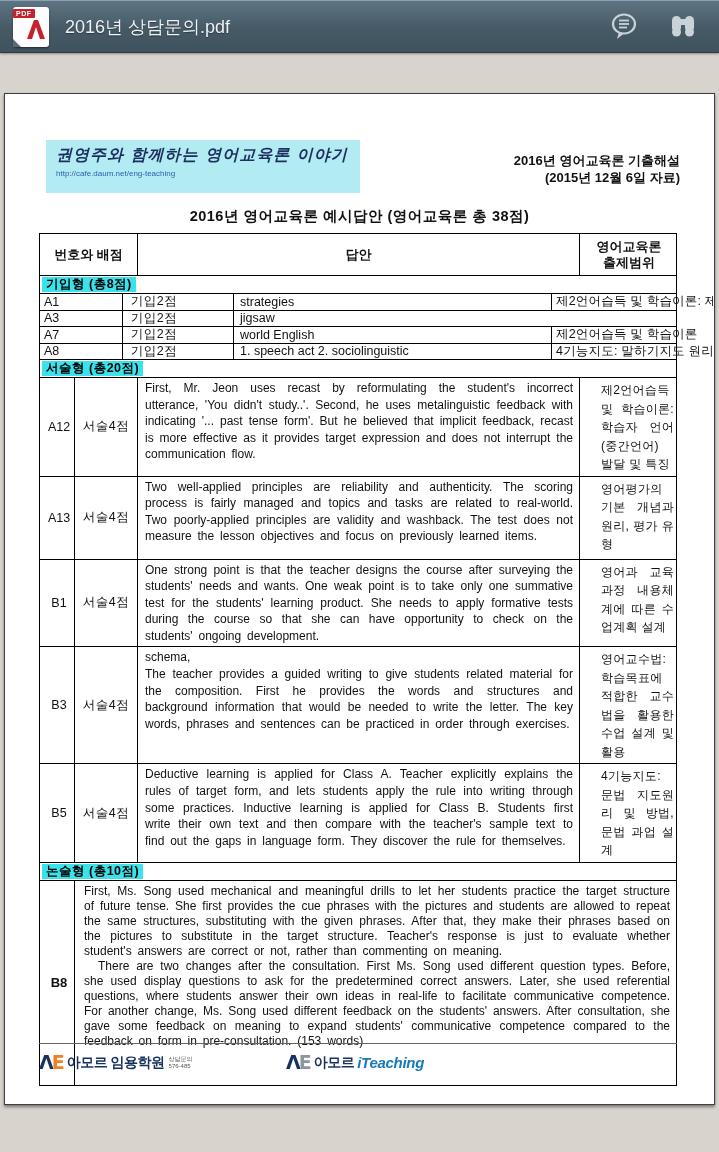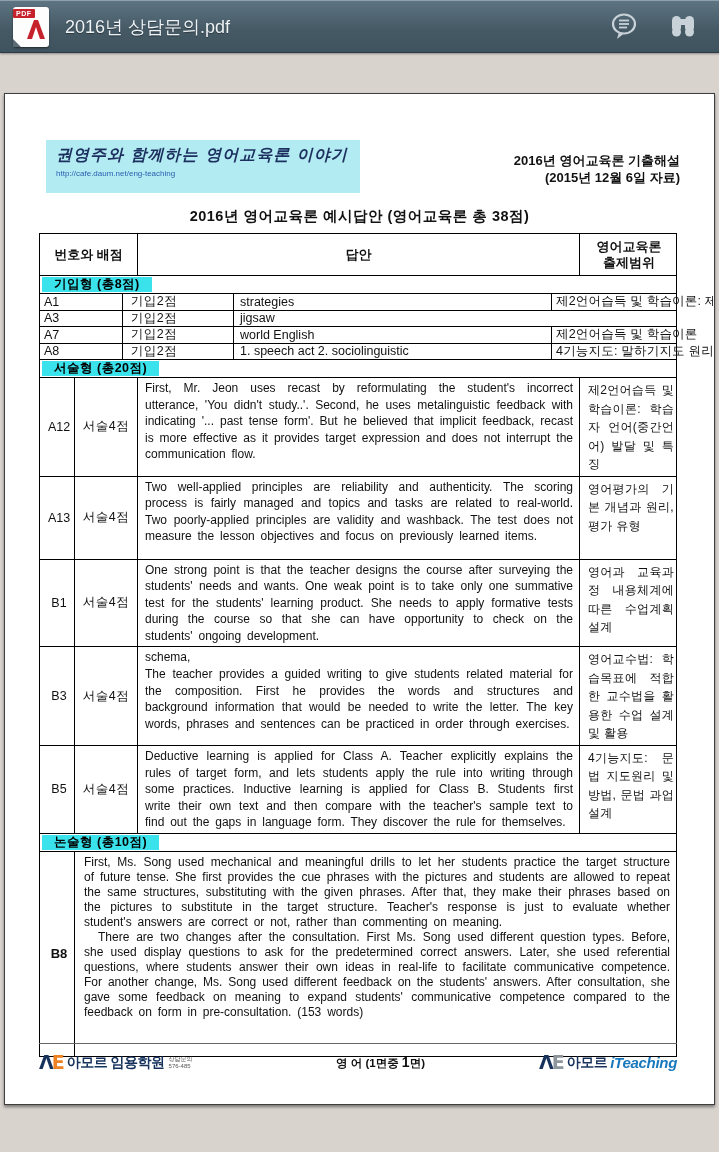--- a/index.html
+++ b/index.html
@@ -71,36 +71,36 @@
   .w-score { width:63px; flex:0 0 63px; }
   .w-num { width:97px; flex:0 0 97px; }
   .w-ans { width:442px; flex:0 0 442px; }
   .w-scope { width:99px; flex:0 0 99px; }
   .w-ansfill { width:270px; flex:0 0 270px; }
   .w-scopefill { width:271px; flex:0 0 271px; }
   .w-long { width:604px; flex:0 0 604px; }
 
   .srow { height:18px; padding:1px 2px; }
   .s-label { display:inline-block; background:#3ae3ec; color:#000;
-    font-size:12.5px; font-weight:bold; padding:0 12px; line-height:15px; letter-spacing:.5px; }
+    font-size:12.5px; font-weight:bold; padding:0 4px; line-height:15px; letter-spacing:.5px; }
 
   .frow { height:16.5px; font-size:12.5px; color:#111;gap:48px; }
   .frow .tcell { display:flex; align-items:center; }
   .cell-id { justify-content:flex-start; padding-left:4px; }
   .cell-score { justify-content:center; letter-spacing:.5px; }
   .cell-ansfill { padding-left:6px; }
   .cell-scopefill { padding-left:4px; letter-spacing:.2px; white-space:nowrap; overflow:hidden;text-align:right; }
 
   .erow .cell-id, .erow .cell-score {
     display:flex; align-items:center; justify-content:center; font-size:12.5px; color:#111;
   }
   .cell-ans { padding:2px 6px 2px 7px; }
   .eng { font-size:12px; line-height:16.6px; color:#111; text-align:justify;
     word-spacing:2.5px; }
-  .cell-scope { padding:3px 4px 2px 8px; }
+  .cell-scope { padding:3px 4px 2px 21px; }
   .kor-scope { font-size:12px; line-height:18.5px; color:#111; text-align:justify;
     letter-spacing:.3px; }
   .h-a12 { min-height:91px; } .h-a13 { min-height:83px; } .h-b1 { min-height:86px; }
   .h-b3 { min-height:87px; } .h-b5 { min-height:87px; }
 
   .longrow { min-height:205px; }
   .longrow .cell-id { display:flex; align-items:center; justify-content:center;
     font-size:13px; font-weight:bold; color:#111; }
   .cell-long { padding:3px 8px 2px 9px; }
   .cell-long .eng { line-height:15px; }
@@ -285,23 +285,20 @@
       <div class="footer-sep"></div>
       <div class="footer-row">
         <div class="flogo fl-left">
           <span class="logo-mark"><span class="mark-a">Λ</span><span class="mark-e-orange">Ε</span></span>
           <span class="flogo-name">아모르 임용학원</span>
           <span class="flogo-small">
             <div>상담문의</div>
             <div>576-485</div>
           </span>
         </div>
-        <div class="footer-center">
-          <span>영 어</span><span> (1면중 </span><span class="pagenum">1</span><span>면)</span>
-        </div>
         <div class="flogo fl-right">
           <span class="logo-mark"><span class="mark-a">Λ</span><span class="mark-e-gray">Ε</span></span>
           <span class="flogo-name">아모르</span>
           <span class="brand-blue">iTeaching</span>
         </div>
       </div>
     </div>
 
   </div>
 </div>

